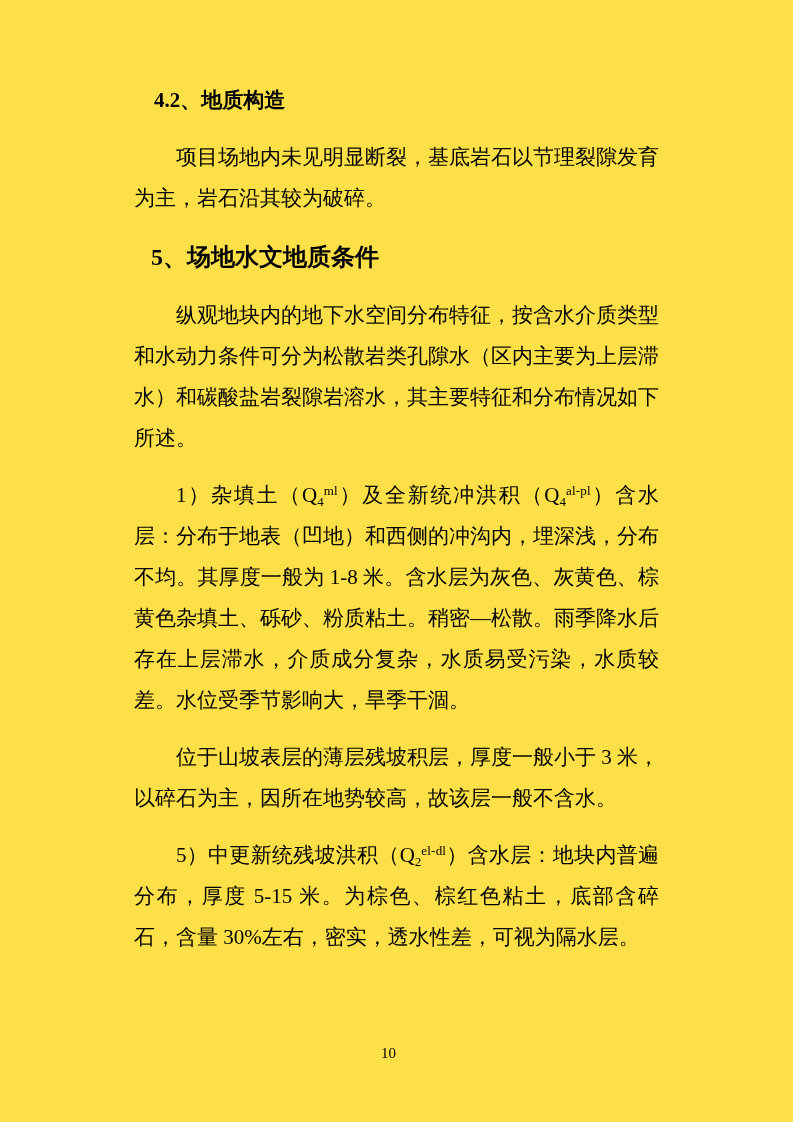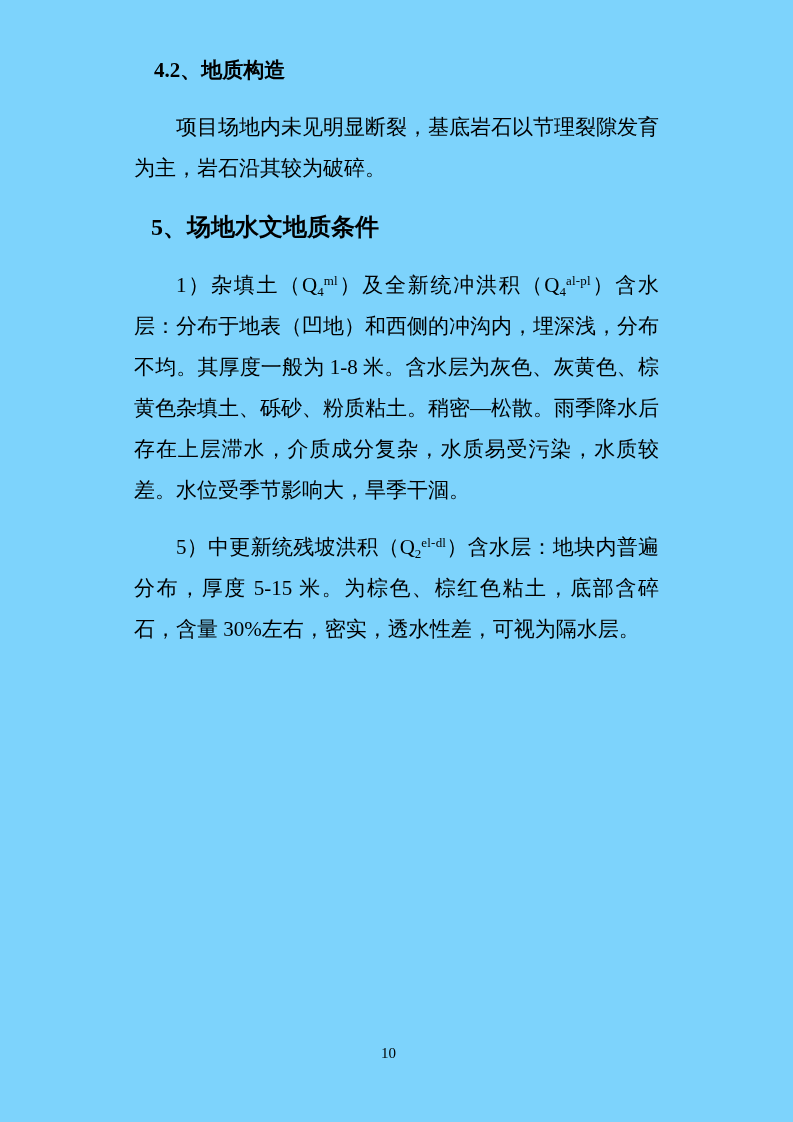--- a/index.html
+++ b/index.html
@@ -5,23 +5,23 @@
   html, body {
     margin: 0;
     padding: 0;
     background: #e8e8e8;
   }
   .page {
     position: relative;
     width: 793px;
     height: 1122px;
     margin: 0 auto;
-    background: #7dd3fc;
+    background: #fde047;
     box-sizing: border-box;
-    padding: 50px 118px 0 118px;
+    padding: 80px 118px 0 118px;
     font-family: "Liberation Serif", "DejaVu Serif", serif;
     color: #000000;
     overflow: hidden;
   }
   .h-sub {
     font-size: 21px;
     font-weight: bold;
     line-height: 41px;
     text-indent: 36px;
     margin: 0;
@@ -75,23 +75,25 @@
 
 <div class="page">
 
   <h3 class="h-sub">4.2、地质构造</h3>
 
   <p class="body">项目场地内未见明显断裂，基底岩石以节理裂隙发育为主，岩石沿其较为破碎。</p>
 
   <h2 class="h-main">5、场地水文地质条件</h2>
 
 
+  <p class="body">纵观地块内的地下水空间分布特征，按含水介质类型和水动力条件可分为松散岩类孔隙水（区内主要为上层滞水）和碳酸盐岩裂隙岩溶水，其主要特征和分布情况如下所述。</p>
 
 
   <p class="body"><span>1）杂填土（</span><span class="q"><span>Q</span><sub>4</sub><sup>ml</sup></span><span>）及全新统冲洪积（</span><span class="q"><span>Q</span><sub>4</sub><sup>al-pl</sup></span><span>）含水层：分布于地表（凹地）和西侧的冲沟内，埋深浅，分布不均。其厚度一般为 1-8 米。含水层为灰色、灰黄色、棕黄色杂填土、砾砂、粉质粘土。稍密—松散。雨季降水后存在上层滞水，介质成分复杂，水质易受污染，水质较差。水位受季节影响大，旱季干涸。</span></p>
 
 
+  <p class="body">位于山坡表层的薄层残坡积层，厚度一般小于 3 米，以碎石为主，因所在地势较高，故该层一般不含水。</p>
 
   <p class="body"><span>5）中更新统残坡洪积（</span><span class="q"><span>Q</span><sub>2</sub><sup>el-dl</sup></span><span>）含水层：地块内普遍分布，厚度 5-15 米。为棕色、棕红色粘土，底部含碎石，含量 30%左右，密实，透水性差，可视为隔水层。</span></p>
 
   <div class="footer">10</div>
 
 </div>
 
 </body></html>

